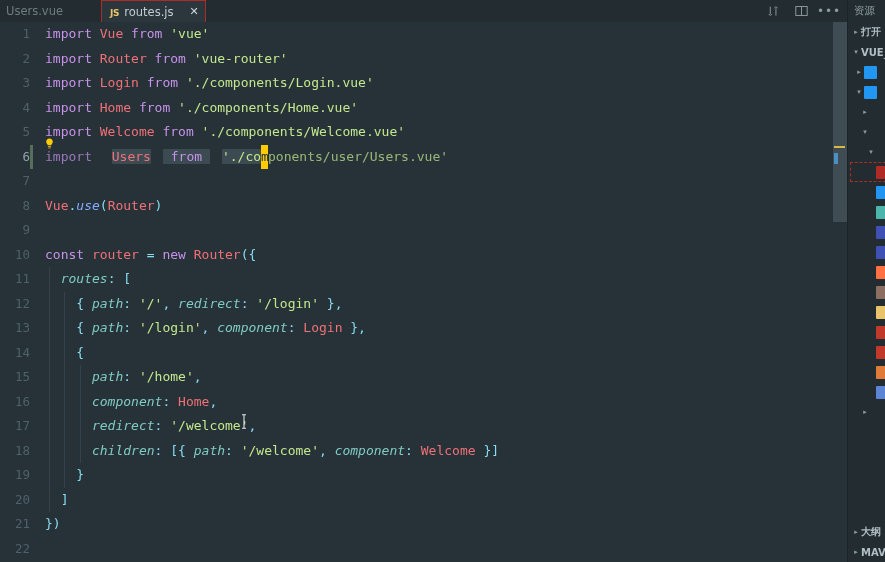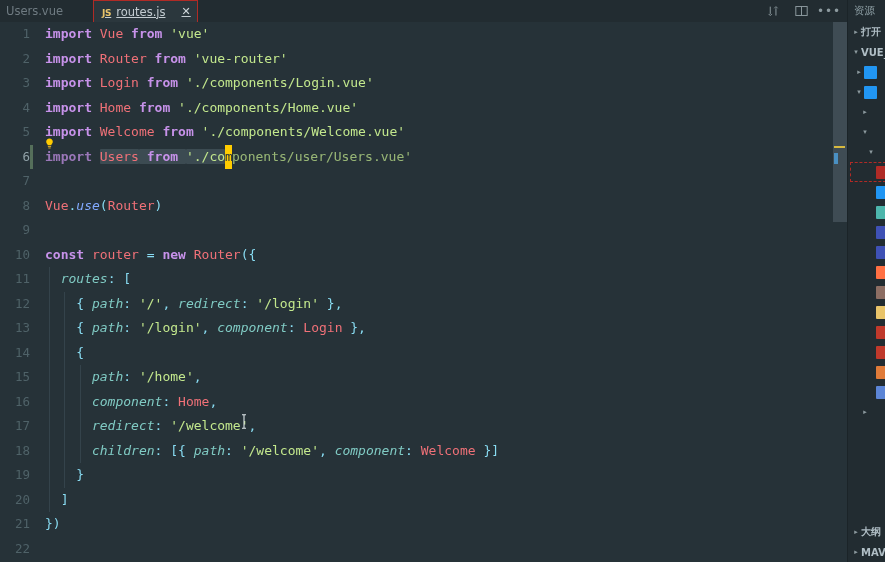--- a/index.html
+++ b/index.html
@@ -62,23 +62,22 @@
   .tab.inactive {
     padding-left: 6px;
     padding-right: 30px;
     color: #6f7b82;
   }
   .tab.active {
     background: #2b373d;
     color: #c3ccd1;
     border: 1px solid #b02b26;
     border-bottom: none;
-    margin-left: 0;
+    margin-left: 8px;
     padding-right: 6px;
-    text-decoration: underline;
   }
   .tab .js-badge {
     color: #e9c46a;
     font-family: "DejaVu Sans", sans-serif;
     font-size: 9px;
     font-weight: bold;
     letter-spacing: -0.3px;
     margin-right: 5px;
     transform: translateY(1px);
   }
@@ -159,33 +158,34 @@
   .iguide {
     position: absolute;
     top: 0;
     width: 1px;
     height: 24.5px;
     background: #37474f;
     opacity: 0.85;
   }
 
   
-  .t-kw    { color: #c792ea; font-weight: bold; }
+  .t-kw    { color: #c792ea; }
   .t-var   { color: #f07178; }
   .t-str   { color: #c3e88d; }
   .t-punc  { color: #89ddf3; }
   .t-prop  { color: #80cbc4; font-style: italic; }
   .t-plain { color: #a6b3b8; }
   .t-op    { color: #89ddf3; }
   .t-fn    { color: #82aaff; font-style: italic; }
 
   
   .sel {
     background: #3c4b52;
     border-radius: 1px;
+    margin-left: 12px;
   }
   .caret {
     display: inline-block;
     width: 7px;
     background: #ffcc00;
     color: #263238;
     border-radius: 0;
   }
   .dim { opacity: 0.72; }
 

